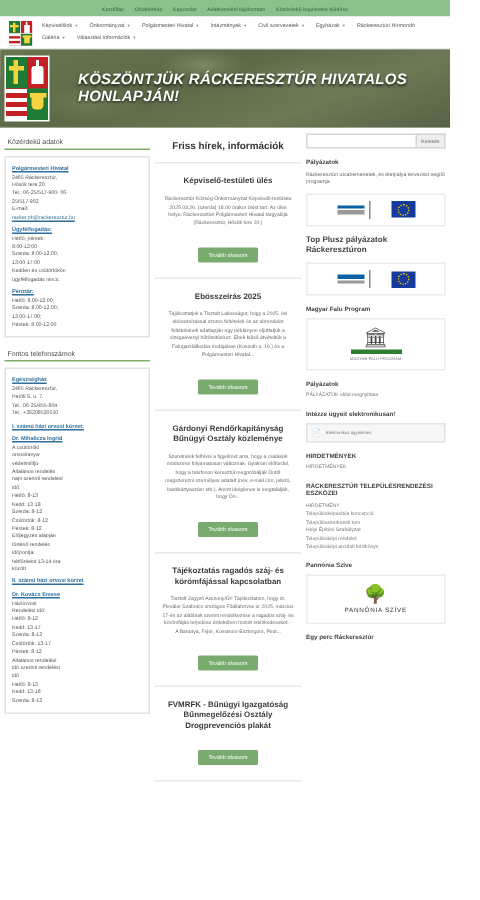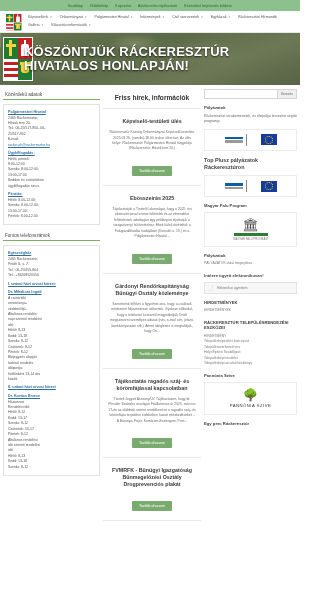--- a/index.html
+++ b/index.html
@@ -106,29 +106,30 @@
   .q3 { background: #c32026; position: relative; overflow:hidden; }
   .q3::before {
     content:""; position:absolute; inset:0;
     background: repeating-linear-gradient(180deg, #fff 0 3px, #c32026 3px 6px);
   }
   .q4 { background: #1f7a33; position: relative; }
   .q4::before { content:""; position:absolute; left:3px; top:5px; width:8px; height:9px; background:#f5d341; border-radius:0 0 3px 3px;}
   .q4::after  { content:""; position:absolute; left:1.5px; top:3px; width:11px; height:3px; background:#f5d341;}
   .hero-title {
     position: absolute;
-    left: 24px; right: 6px;
+    left: 52px; right: 6px;
     top: 50%;
     transform: translateY(-50%);
-    font-size: 13px;
+    font-size: 10px;
     font-weight: bold;
     color: #ffffff;
     letter-spacing: .2px;
     text-shadow: 0 1px 2px rgba(0,0,0,.75);
     line-height: 1.1;
+    font-style: italic;
   }
 
   
   .page {
     display: flex;
     gap: 3px;
     padding: 4px 3px;
     background: #ffffff;
     height: 513px;
     overflow: hidden;

